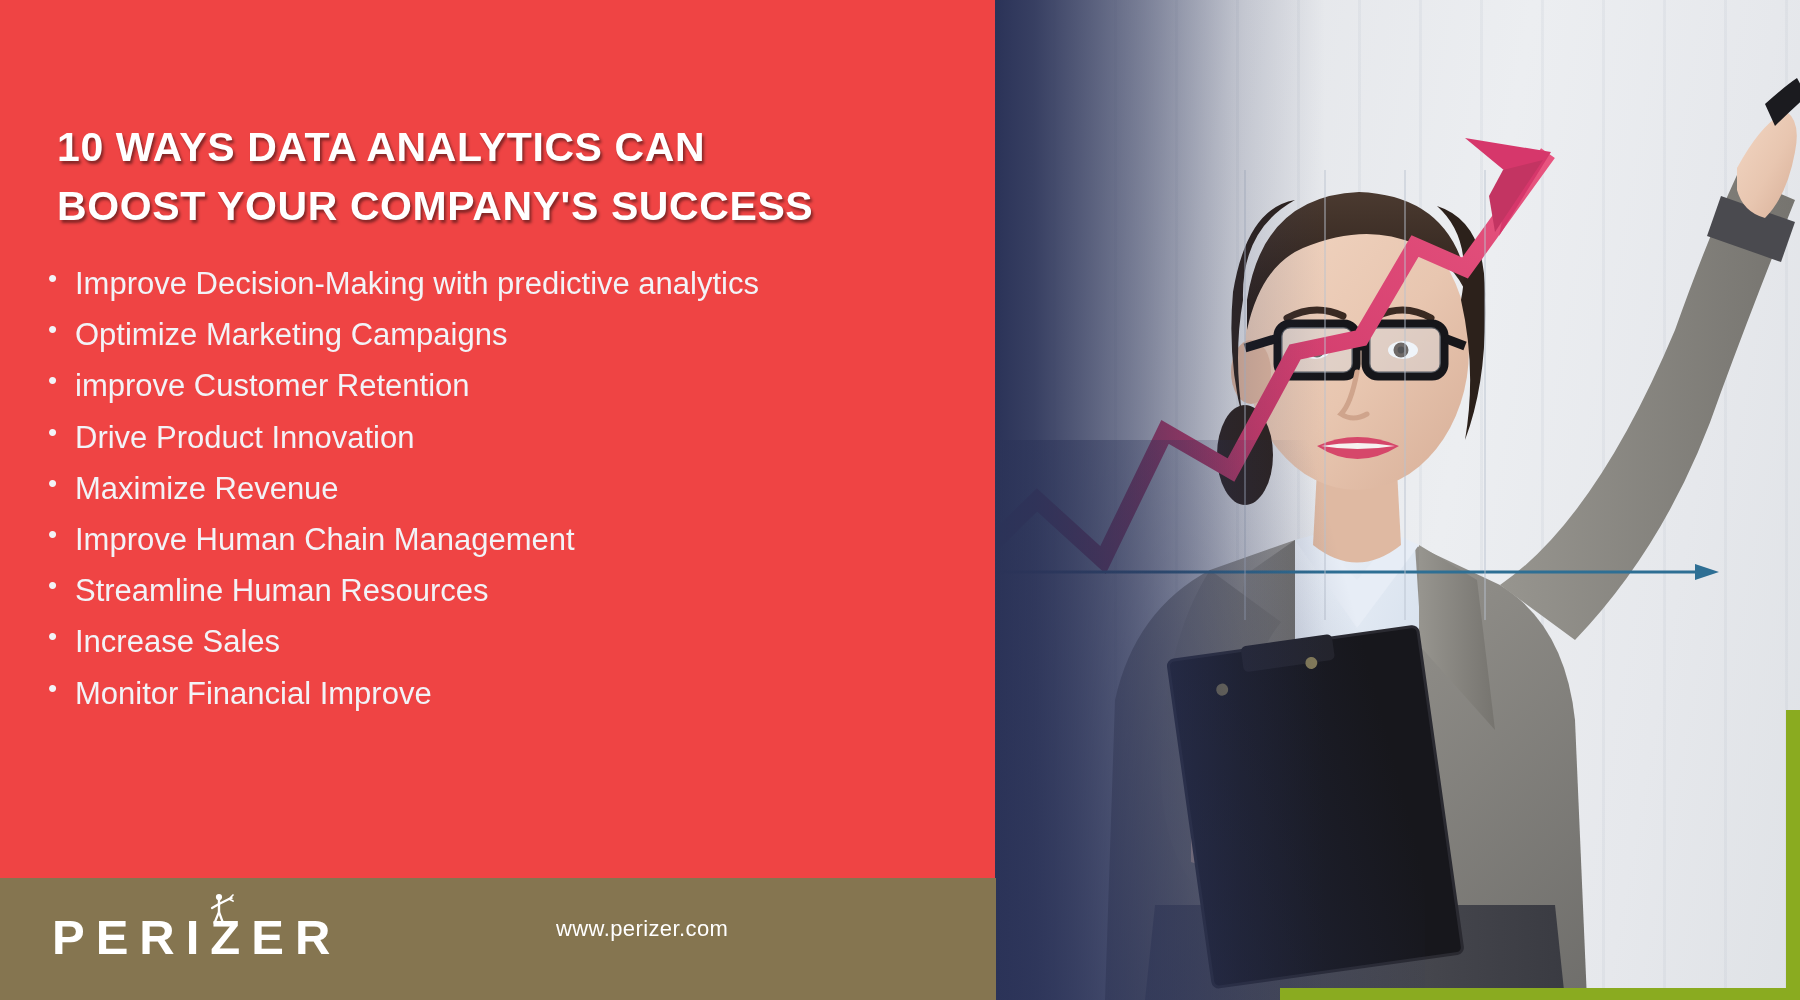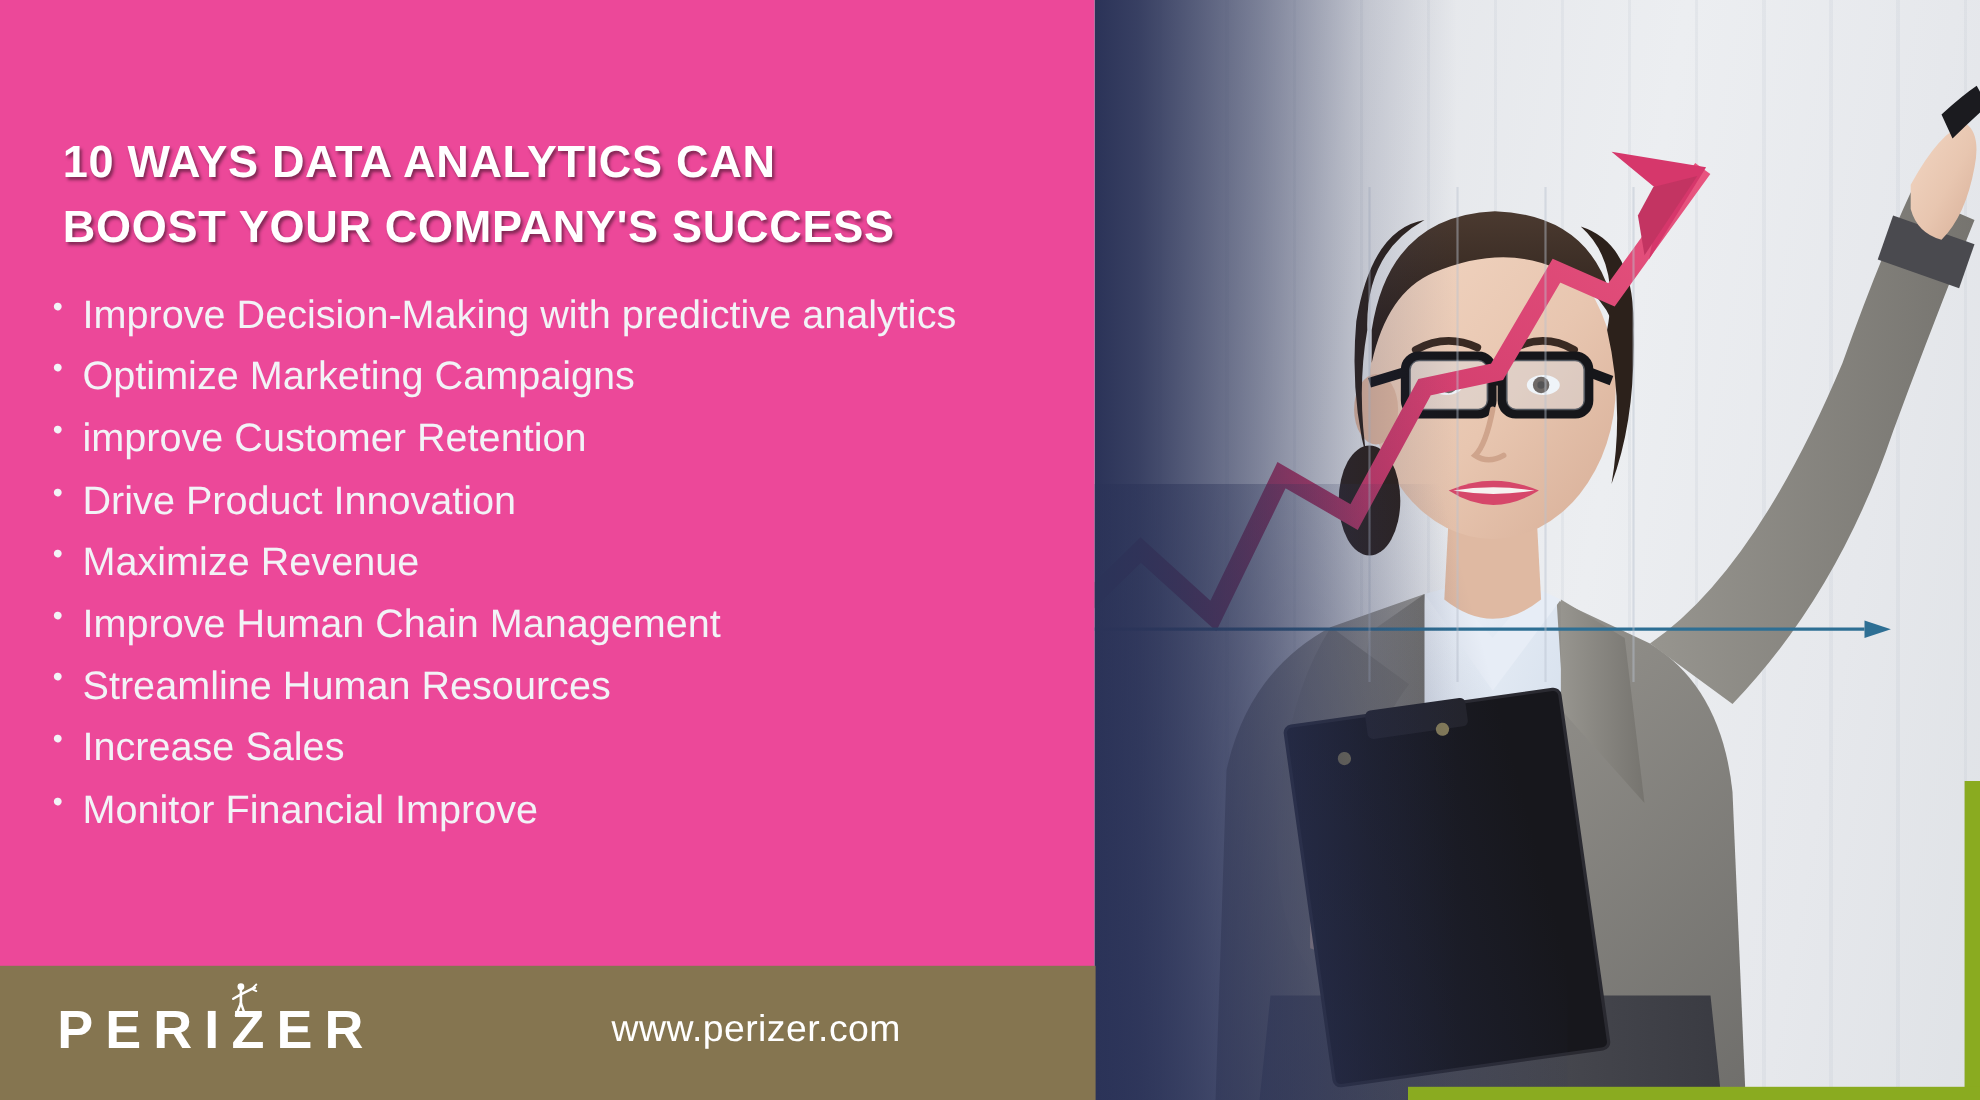--- a/index.html
+++ b/index.html
@@ -3,21 +3,21 @@
 <meta charset="utf-8">
 <style>
   * { margin:0; padding:0; box-sizing:border-box; }
   html,body { width:1800px; height:1000px; overflow:hidden; background:#2b3358; }
   body { font-family:"Liberation Sans", sans-serif; }
 
   .slide {
     position:relative;
     width:1800px; height:1000px;
     overflow:hidden;
-    background:#ec4899;
+    background:#ef4444;
   }
 
   
   .photo-panel {
     position:absolute;
     left:995px; top:0;
     width:805px; height:1000px;
     overflow:hidden;
     background:
       linear-gradient(100deg,#c9cdd8 0%, #e4e6ea 25%, #eceef1 55%, #e6e8ec 80%, #dfe2e6 100%);
@@ -91,21 +91,21 @@
 
   .bullets {
     position:absolute;
     left:44px; top:268px;
     width:900px;
     list-style:none;
   }
   .bullets li {
     position:relative;
     color:#f2f3f7;
-    font-size:36px;
+    font-size:31px;
     font-weight:300;
     line-height:1.0;
     padding:0 0 0 31px;
     margin-bottom:20.2px;
     white-space:nowrap;
   }
   .bullets li::before {
     content:"•";
     position:absolute;
     left:4px; top:-3px;
@@ -137,21 +137,21 @@
   }
   .logo-figure {
     position:absolute;
     left:157px; top:-13px;
     width:26px; height:34px;
   }
   .site-url {
     position:absolute;
     left:556px; top:38px;
     color:#ffffff;
-    font-size:34px;
+    font-size:22px;
     font-weight:300;
     letter-spacing:.4px;
   }
 </style>
 </head>
 <body>
 
 <div class="slide">
 
   <div class="photo-panel">

